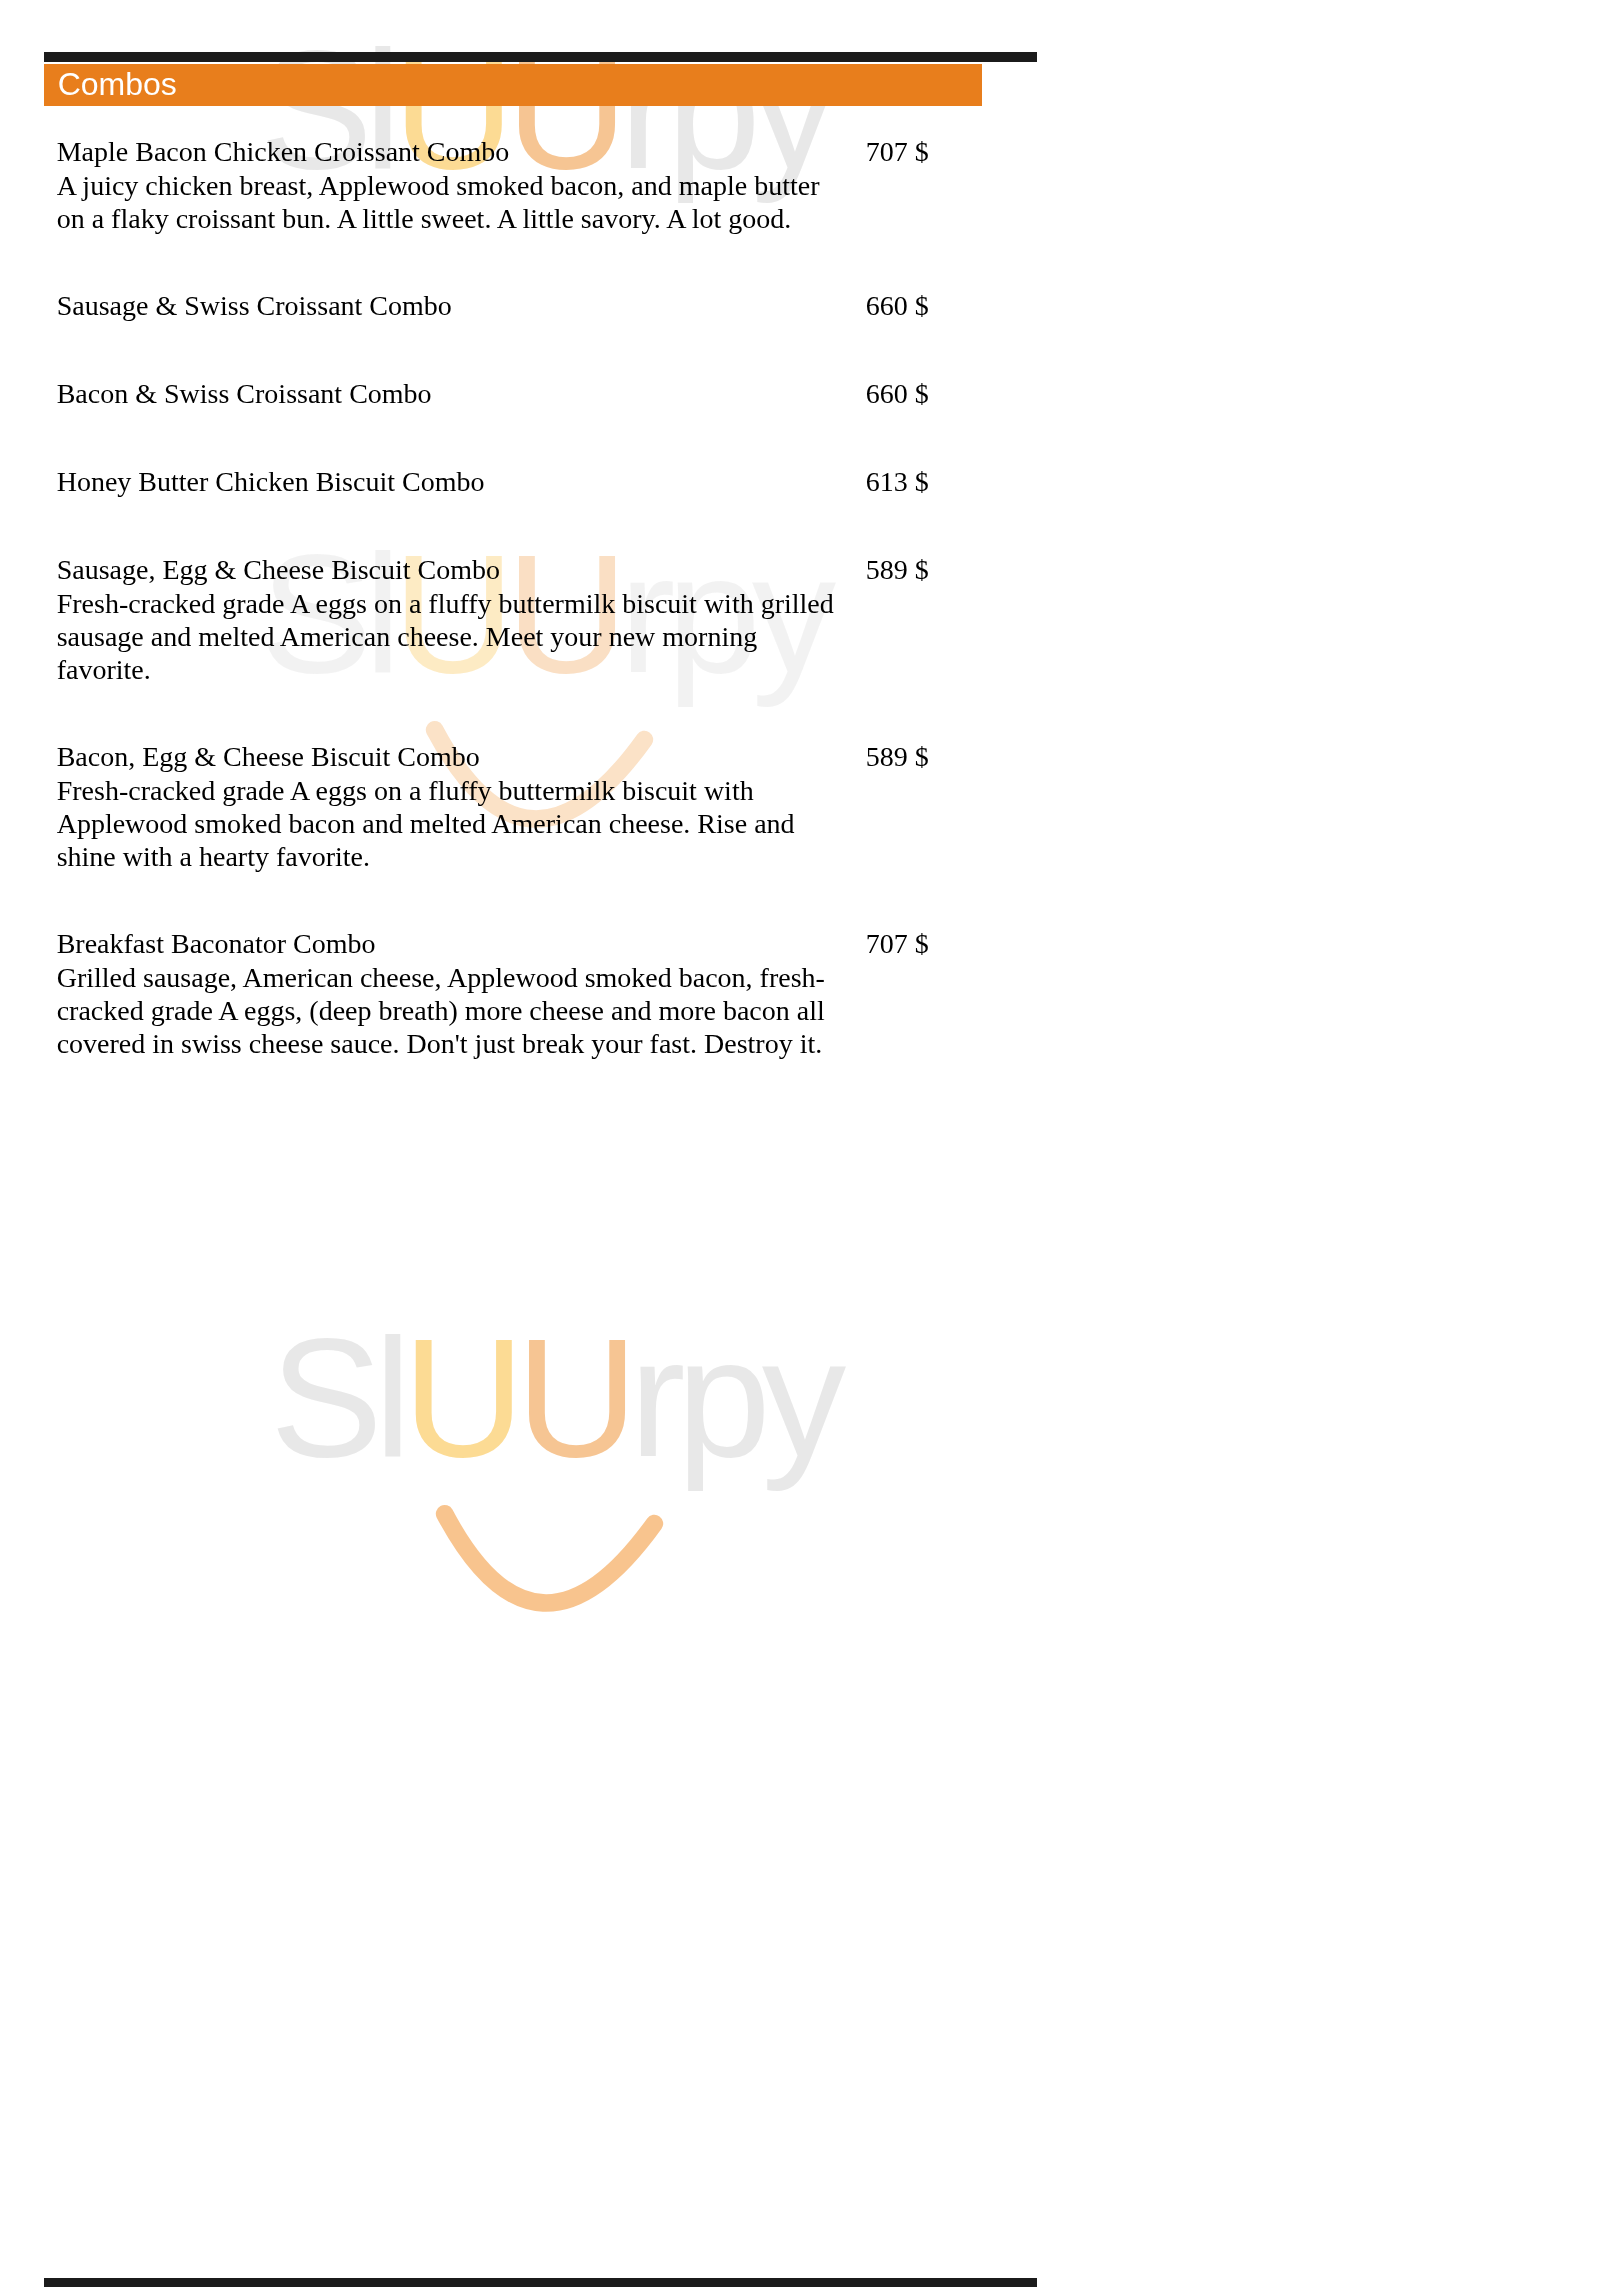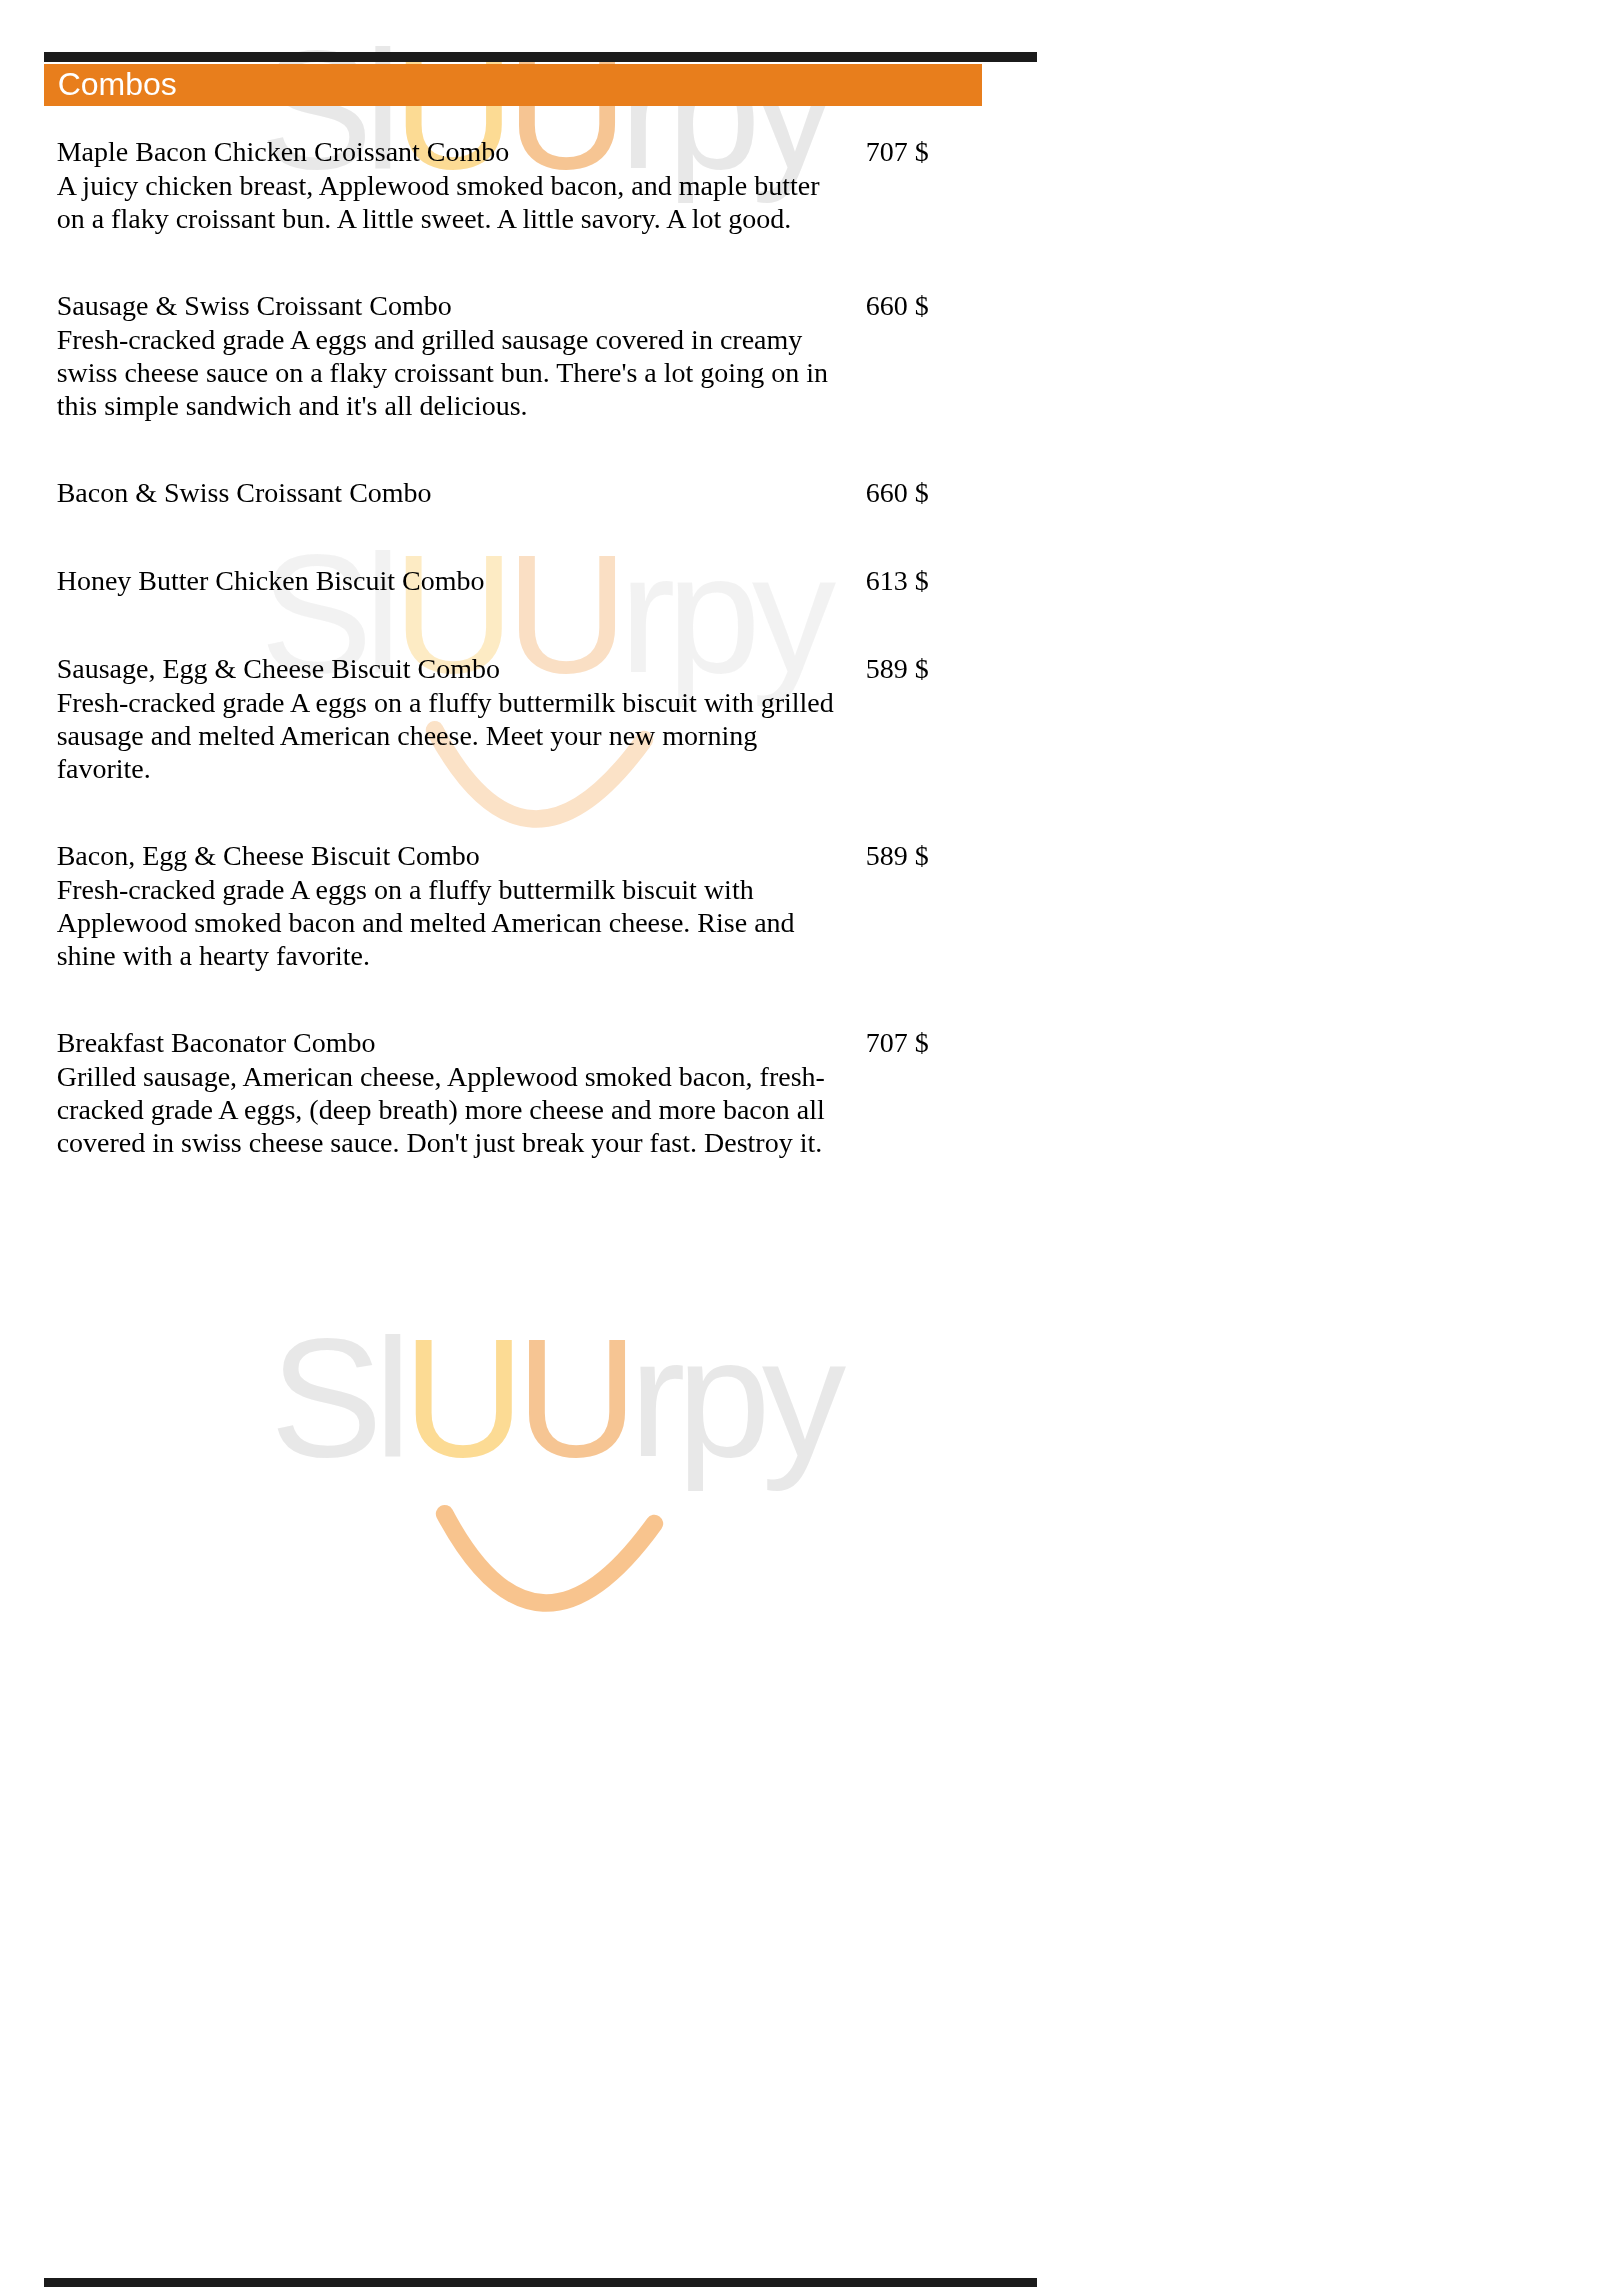--- a/index.html
+++ b/index.html
@@ -136,21 +136,20 @@
         <span class="item-price">707 $</span>
       </div>
       <div class="item-desc">A juicy chicken breast, Applewood smoked bacon, and maple butter on a flaky croissant bun. A little sweet. A little savory. A lot good.</div>
     </div>
 
     <div class="menu-item">
       <div class="item-row">
         <span class="item-name">Sausage &amp; Swiss Croissant Combo</span>
         <span class="item-price">660 $</span>
       </div>
-      <div class="item-desc">Fresh-cracked grade A eggs and grilled sausage covered in creamy swiss cheese sauce on a flaky croissant bun. There's a lot going on in this simple sandwich and it's all delicious.</div>
     </div>
 
     <div class="menu-item">
       <div class="item-row">
         <span class="item-name">Bacon &amp; Swiss Croissant Combo</span>
         <span class="item-price">660 $</span>
       </div>
     </div>
 
     <div class="menu-item">

